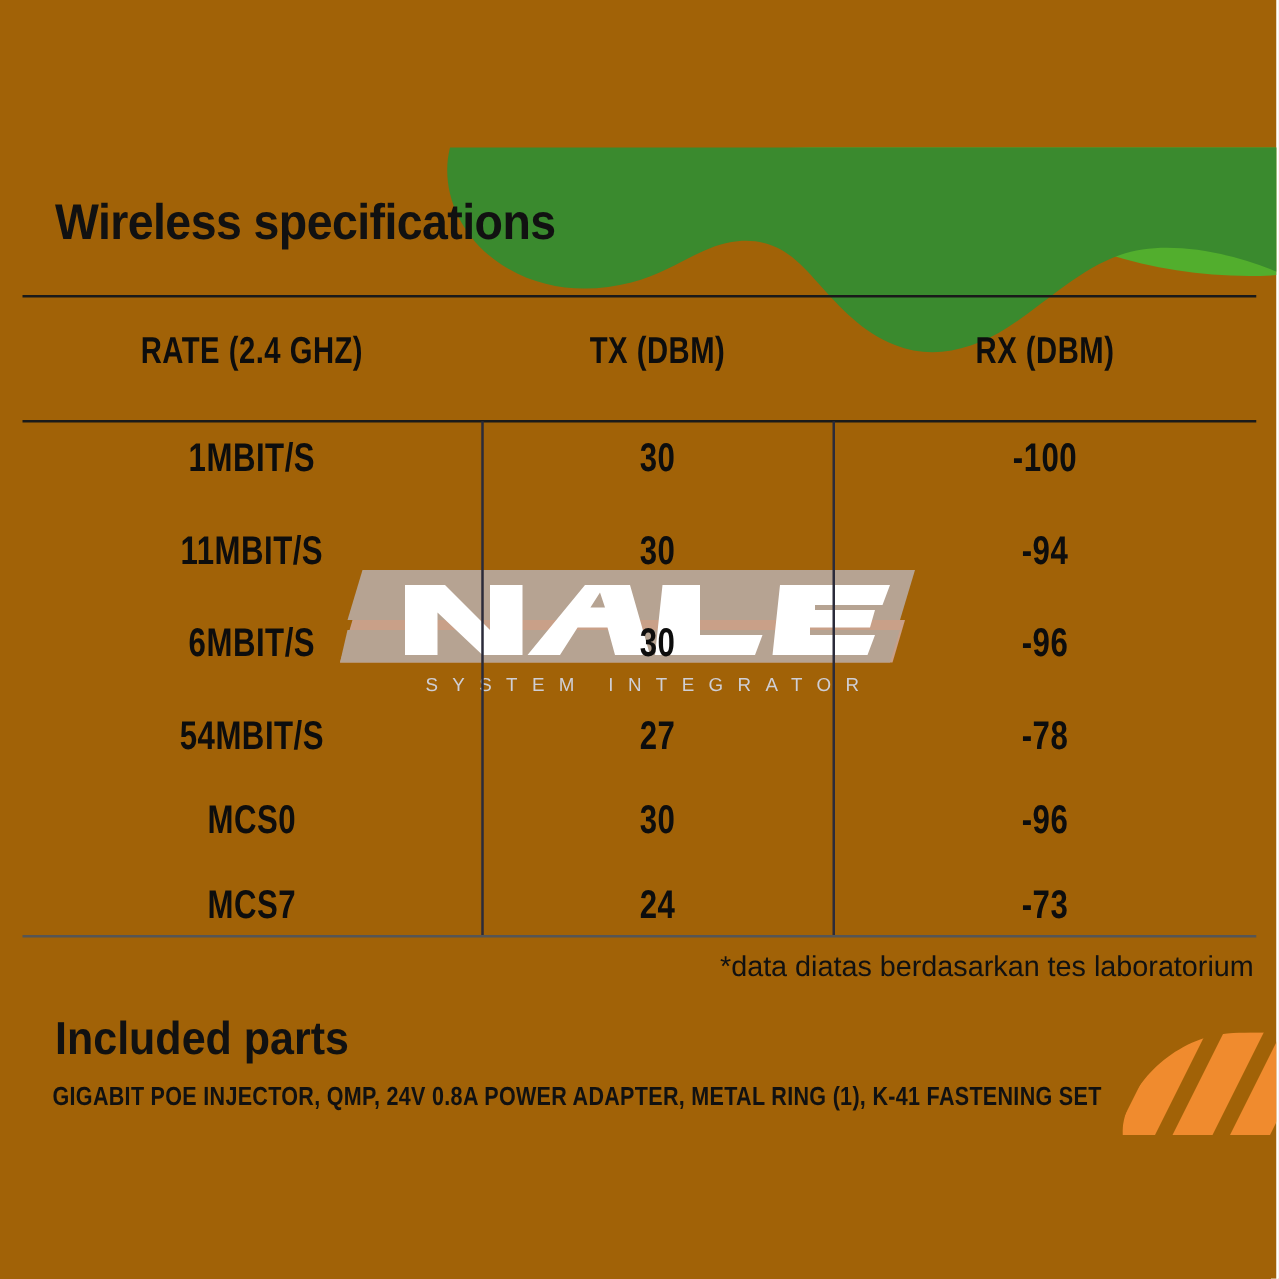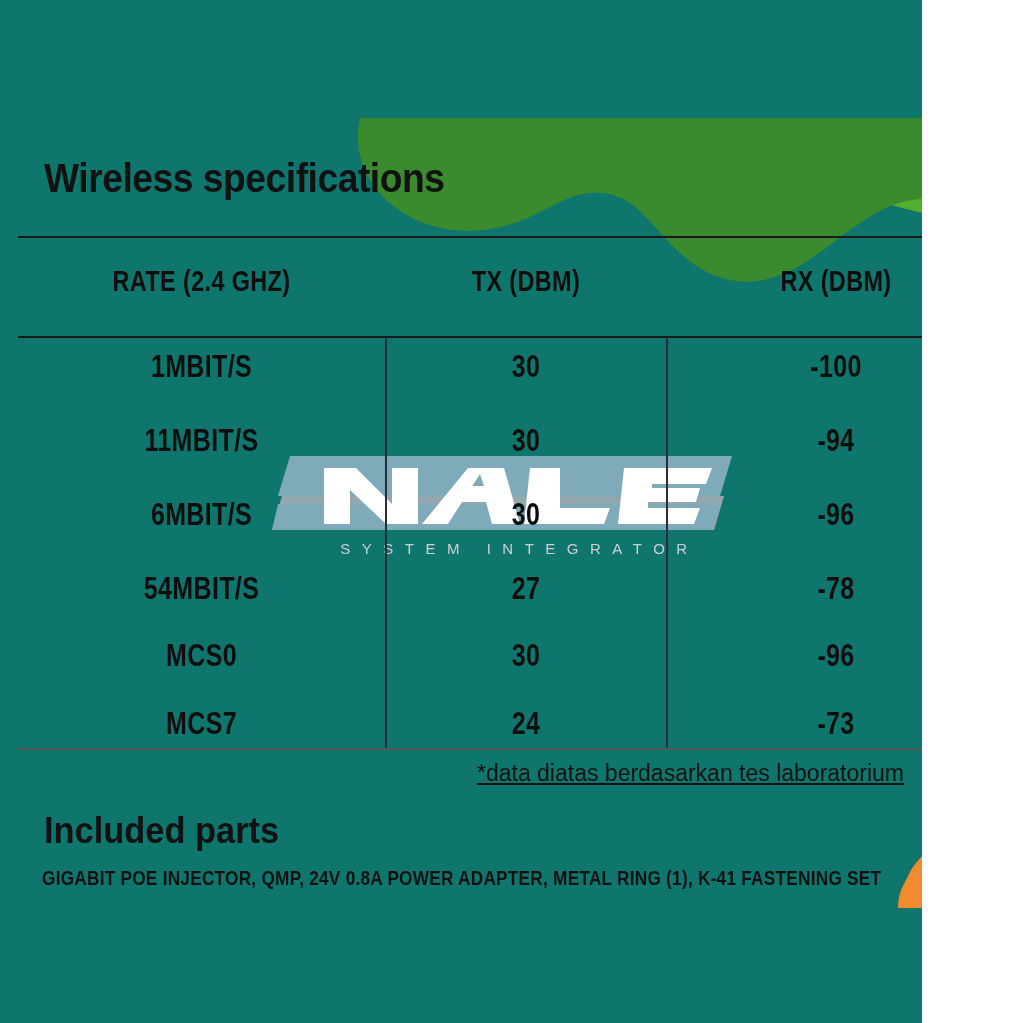--- a/index.html
+++ b/index.html
@@ -12,23 +12,23 @@
     height: 1023px;
     position: relative;
     overflow: hidden;
     font-family: "Liberation Sans", sans-serif;
     -webkit-font-smoothing: antialiased;
   }
 
   #page {
     position: absolute;
     left: 0; top: 0;
-    width: 922px;
+    width: 1021px;
     height: 1023px;
-    background: #0f766e;
+    background: #a16207;
     overflow: hidden;
   }
 
   
   .wave-layer {
     position: absolute;
     left: 0;
     top: 0;
     width: 1023px;
     height: 330px;
@@ -118,21 +118,20 @@
 
   
   .footnote {
     position: absolute;
     right: 18px;
     top: 760px;
     font-family: "Liberation Sans", sans-serif;
     font-size: 23px;
     color: #111111;
     white-space: nowrap;
-    text-decoration: underline;
   }
 
   
   .parts-title {
     position: absolute;
     left: 44px;
     top: 810px;
     font-family: "Liberation Sans Narrow", "Liberation Sans", sans-serif;
     font-weight: bold;
     font-size: 37px;

